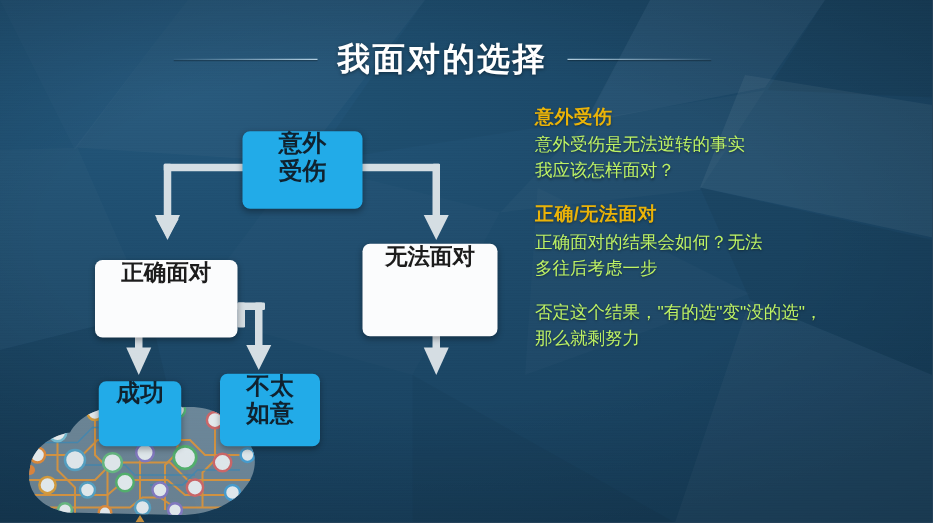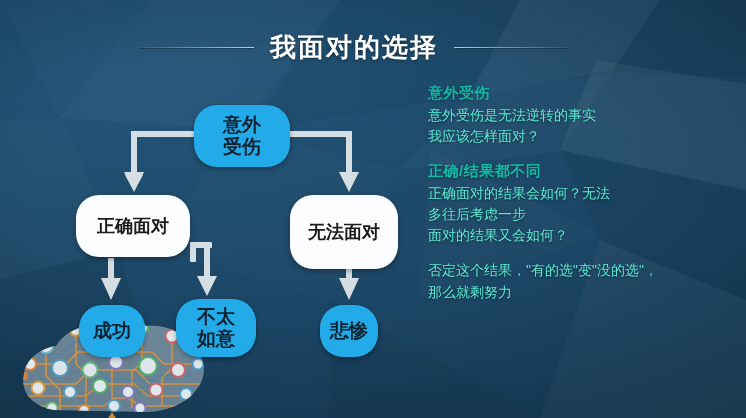--- a/index.html
+++ b/index.html
@@ -89,42 +89,42 @@
   .diagram {
     position: absolute;
     left: 0;
     top: 0;
     width: 420px;
     height: 418px;
   }
   .node {
     position: absolute;
     display: flex;
-    align-items: center;
+    align-items: flex-start;
     justify-content: center;
     text-align: center;
     box-sizing: border-box;
-    border-radius: 23px;
+    border-radius: 6px;
     font-weight: bold;
     line-height: 1.15;
     box-shadow: 0 2px 5px rgba(0,0,0,0.33);
   }
   .node.cyan {
     background: #22ABE8;
     color: #10222f;
   }
   .node.white {
     background: #fbfcfd;
     color: #1c1c1c;
   }
   .node .txt { display: block; }
 
   #node-root   { left: 194px; top: 105px; width: 96px;  height: 62px;  font-size: 19px; }
   #node-right-face { left: 290px; top: 195px; width: 108px; height: 74px; font-size: 18px; }
-  #node-left-face  { left: 76px;  top: 195px; width: 114px; height: 62px; font-size: 18px; }
+  #node-left-face  { left: 76px;  top: 208px; width: 114px; height: 62px; font-size: 18px; }
   #node-success    { left: 79px;  top: 305px; width: 66px;  height: 52px; font-size: 19px; }
   #node-notideal   { left: 176px; top: 299px; width: 80px;  height: 58px; font-size: 19px; }
   #node-misery     { left: 320px; top: 305px; width: 58px;  height: 52px; font-size: 19px; }
 
   .connectors {
     position: absolute;
     left: 0; top: 0;
     width: 420px; height: 418px;
     pointer-events: none;
   }
@@ -134,29 +134,29 @@
     position: absolute;
     left: 428px;
     top: 84px;
     width: 310px;
   }
   .block { margin-bottom: 14px; }
   .block h3 {
     margin: 0 0 2px 0;
     font-size: 15px;
     font-weight: bold;
-    color: #14b8a6;
+    color: #eab308;
     letter-spacing: 0.5px;
     text-shadow: 0 1px 2px rgba(0,0,0,0.4);
   }
   .block p {
     margin: 0;
     font-size: 14px;
     line-height: 1.52;
-    color: #5eead4;
+    color: #bef264;
     text-shadow: 0 1px 2px rgba(0,0,0,0.45);
   }
 </style>
 </head>
 <body>
 
 <div id="slide">
 
   <div class="bg-layer">
     <div class="bg-base"></div>
@@ -288,38 +288,34 @@
       <span class="txt">成功</span>
     </div>
 
     <div class="node cyan" id="node-notideal">
       <span>
         <span class="txt">不太</span>
         <span class="txt">如意</span>
       </span>
     </div>
 
-    <div class="node cyan" id="node-misery">
-      <span class="txt">悲惨</span>
-    </div>
   </div>
 
   <div class="text-col">
 
     <div class="block">
       <h3>意外受伤</h3>
       <p>意外受伤是无法逆转的事实</p>
       <p>我应该怎样面对？</p>
     </div>
 
     <div class="block">
-      <h3>正确/结果都不同</h3>
+      <h3>正确/无法面对</h3>
       <p>正确面对的结果会如何？无法</p>
       <p>多往后考虑一步</p>
-      <p>面对的结果又会如何？</p>
     </div>
 
     <div class="block">
       <p>否定这个结果，"有的选"变"没的选"，</p>
       <p>那么就剩努力</p>
     </div>
   </div>
 
 </div>
 

